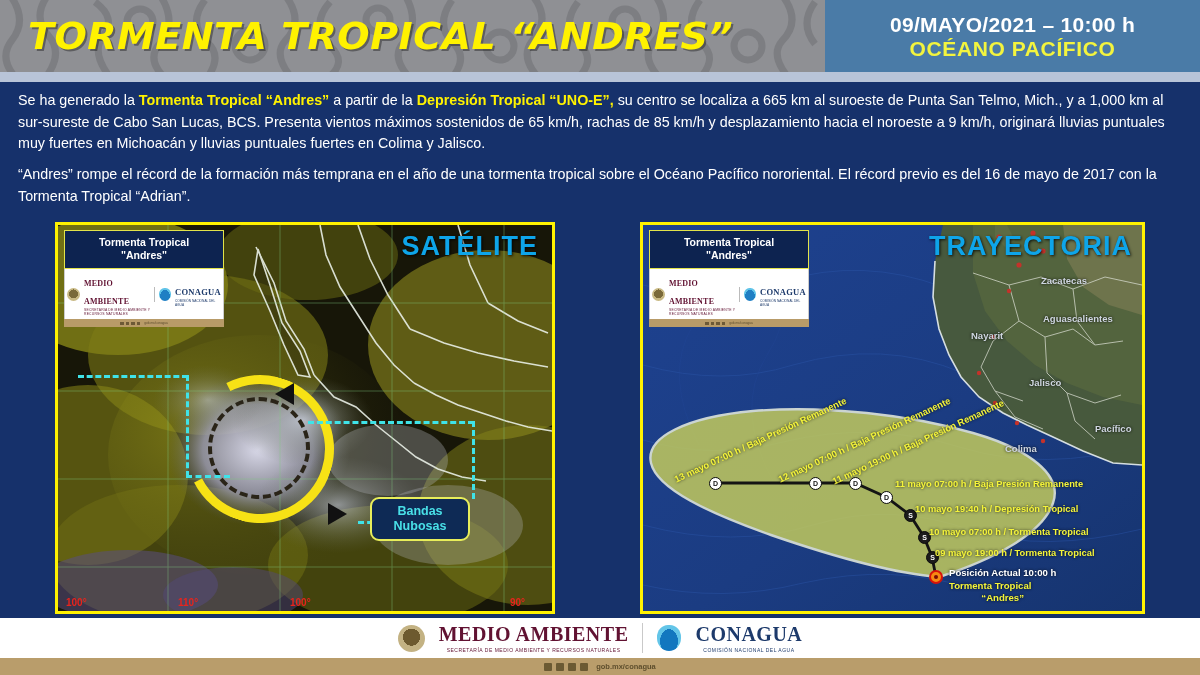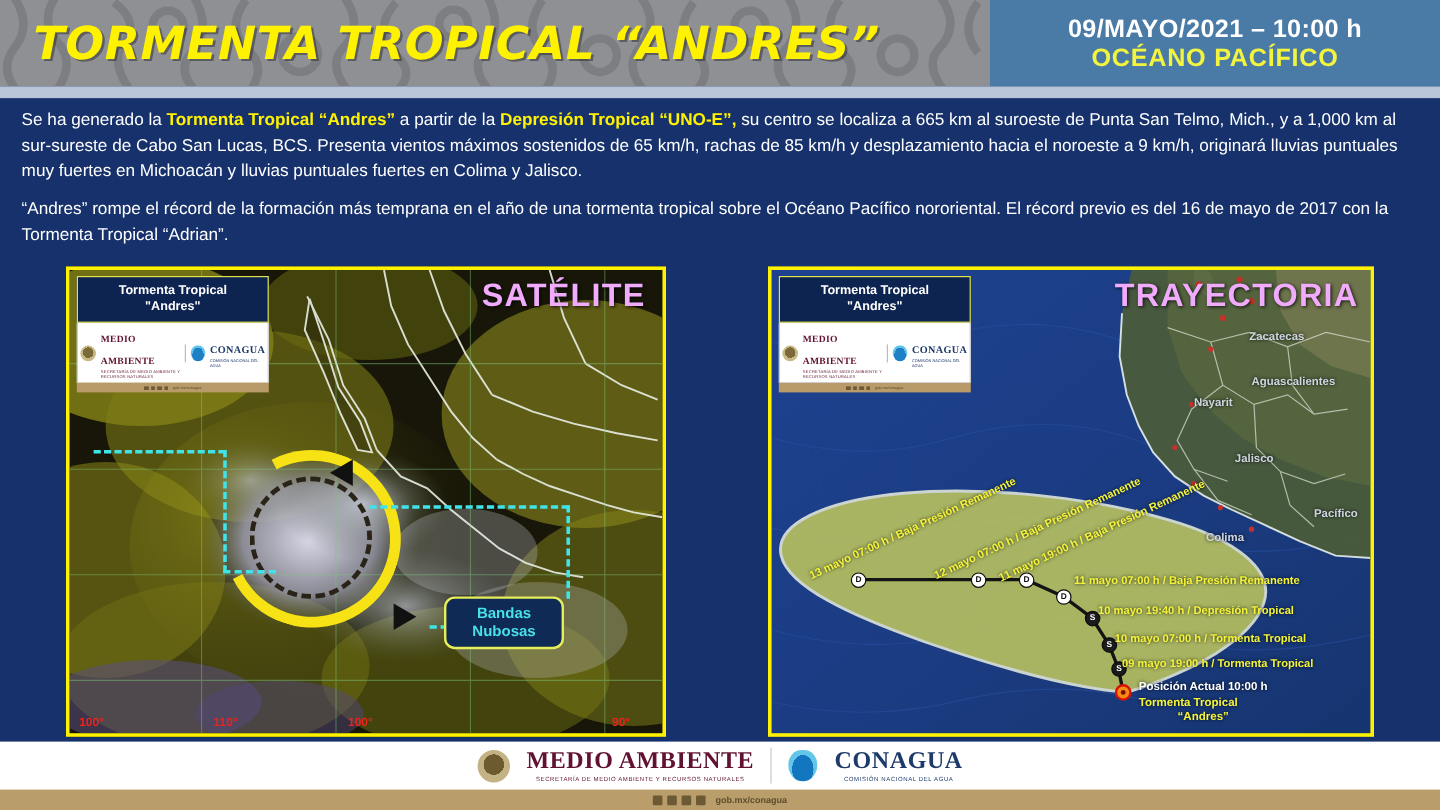--- a/index.html
+++ b/index.html
@@ -44,21 +44,21 @@
   }
   .body-text p { margin-bottom:9px; }
   .hl { color:#fff200; font-weight:bold; }
 
   
   .panel { position:absolute; border:3px solid #fff200; overflow:hidden; }
   .panel-sat   { left:55px;  top:222px; width:500px; height:392px; background:#12110a; }
   .panel-track { left:640px; top:222px; width:505px; height:392px; background:#1d3f7a; }
 
   .panel-caption {
-    position:absolute; color:#f0abfc; font-size:27px; font-weight:bold;
+    position:absolute; color:#0ea5e9; font-size:27px; font-weight:bold;
     letter-spacing:1px; text-shadow:1px 1px 3px rgba(0,0,0,.8);
     font-family:"Liberation Sans", sans-serif; z-index:40;
   }
   .cap-sat   { right:14px; top:6px; }
   .cap-track { right:10px; top:6px; }
 
   
   .logobox { position:absolute; left:6px; top:5px; width:160px; z-index:40; }
   .logobox-title {
     background:#0d2350; border:1px solid #e2e34a;
@@ -380,21 +380,21 @@
       <path d="M296 352 C 246 348, 186 330, 128 310
                C 66 288, 14 264, 8 238
                C 2 212, 44 192, 110 186
                C 182 180, 268 190, 330 208
                C 386 224, 420 250, 410 278
                C 400 308, 352 334, 296 352 Z" fill="#c8cf5c" opacity=".82" stroke="#f2f6e2" stroke-width="2.4"></path>
     </svg>
 
     <div class="state-lbl" style="left:398px; top:50px">Zacatecas</div>
     <div class="state-lbl" style="left:400px; top:88px">Aguascalientes</div>
-    <div class="state-lbl" style="left:352px; top:105px">Nayarit</div>
+    <div class="state-lbl" style="left:328px; top:105px">Nayarit</div>
     <div class="state-lbl" style="left:386px; top:152px">Jalisco</div>
     <div class="state-lbl" style="left:452px; top:198px">Pacífico</div>
     <div class="state-lbl" style="left:362px; top:218px">Colima</div>
 
     <svg class="sat-img" viewBox="0 0 499 386" preserveAspectRatio="none" style="z-index:22">
       <polyline points="72,258 172,258 212,258 243,272 267,290 281,312 289,332 293,352" fill="none" stroke="#141414" stroke-width="2.8"></polyline>
     </svg>
 
     <div class="trk-pt pt-d" style="left:66px;  top:252px">D</div>
     <div class="trk-pt pt-d" style="left:166px; top:252px">D</div>

